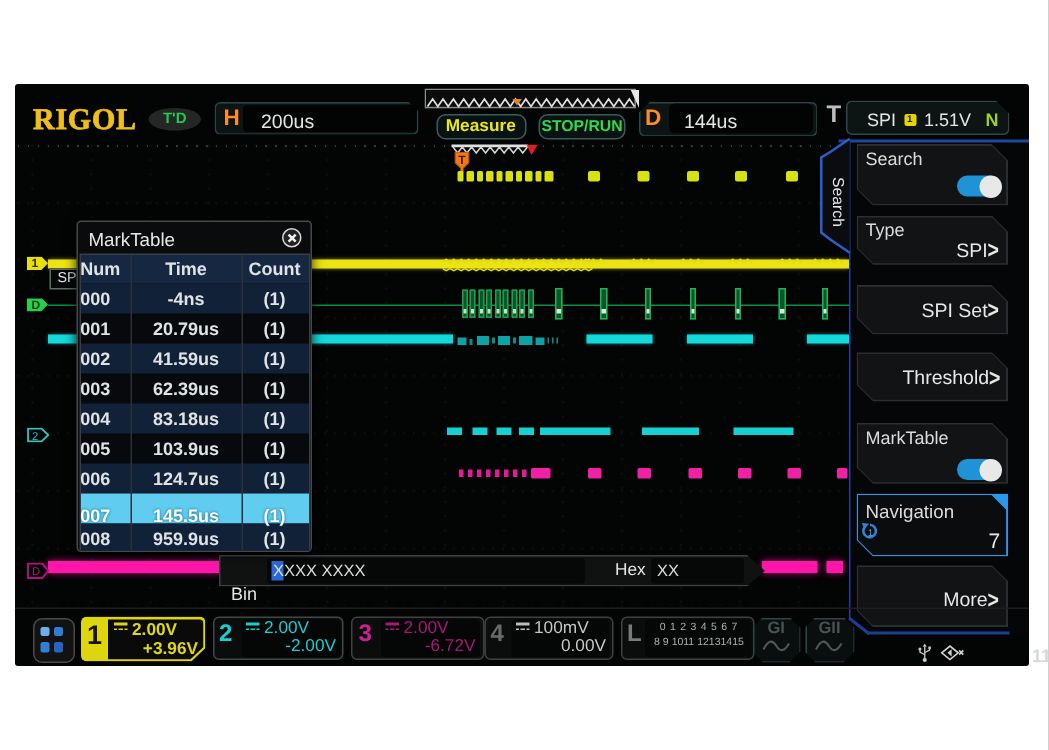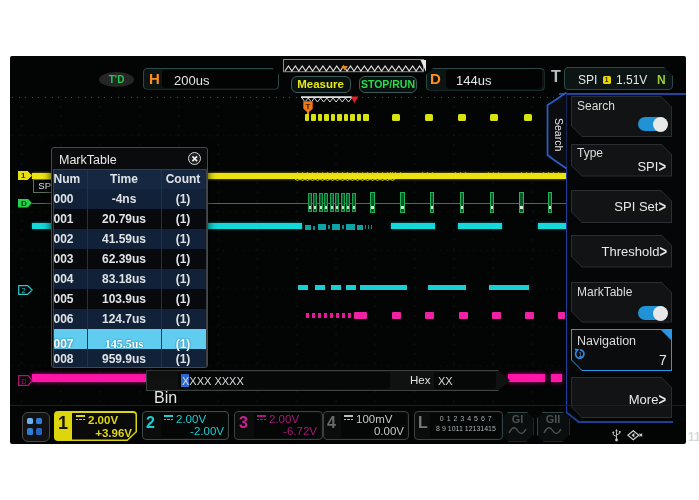--- a/index.html
+++ b/index.html
@@ -14,20 +14,21 @@
 <body>
 <div id="page">
 <div id="screen"></div>
 
 <div class="a" style="left:10px;top:91px;width:556px;height:313px;
  background-image:radial-gradient(circle,rgba(255,255,255,0.04) 0.6px,transparent 1.1px),radial-gradient(circle,rgba(255,255,255,0.04) 0.6px,transparent 1.1px);
  background-size:39.3px 9.5px,6.6px 38.4px;background-position:-8px 1.5px,-1px -13.2px;"></div>
 <div class="a" style="left:12px;top:96.5px;width:553px;height:1px;
  background-image:repeating-linear-gradient(to right,rgba(255,255,255,0.25) 0 1px,transparent 1px 6.6px);"></div>
 
+<div class="a" style="left:22px;top:69px;font-family:'Liberation Serif',serif;font-weight:700;font-size:20px;color:#f0c01a;letter-spacing:0.5px;-webkit-text-stroke:0.5px #eebb18;">RIGOL</div>
 <div class="a" style="left:99px;top:72px;width:35px;height:15px;background:#262626;border-radius:50%;text-align:center;line-height:15px;font-size:10px;font-weight:700;color:#1ecb4f;">T'D</div>
 
 <div class="a tealbox" style="left:143px;top:67.5px;width:136px;height:22px;border-radius:4px;clip-path:polygon(0 0,129px 0,136px 7px,136px 22px,0 22px);"></div>
 <div class="a" style="left:149px;top:70px;font-size:15px;font-weight:700;color:#ff8c1e;">H</div>
 <div class="a" style="left:162px;top:69.5px;width:116px;height:18.5px;background:#020404;border-radius:3px;"></div>
 <div class="a wh" style="left:174px;top:72.5px;font-size:13px;">200us</div>
 
 <svg class="a" style="left:283px;top:59px;" width="144" height="15" viewBox="0 0 144 15">
  <rect x="0.5" y="0.5" width="140" height="12.2" fill="#0b0b0b" stroke="#8a8a8a" stroke-width="1"></rect>
  <path d="M2,12 l3.45,-5 l3.45,5 l3.45,-5 l3.45,5 l3.45,-5 l3.45,5 l3.45,-5 l3.45,5 l3.45,-5 l3.45,5 l3.45,-5 l3.45,5 l3.45,-5 l3.45,5 l3.45,-5 l3.45,5 l3.45,-5 l3.45,5 l3.45,-5 l3.45,5 l3.45,-5 l3.45,5 l3.45,-5 l3.45,5 l3.45,-5 l3.45,5 l3.45,-5 l3.45,5 l3.45,-5 l3.45,5 l3.45,-5 l3.45,5 l3.45,-5 l3.45,5 l3.45,-5 l3.45,5 l3.45,-5 l3.45,5 l3.45,-5 l3.45,5" fill="none" stroke="#e0e0e0" stroke-width="1.15"></path>
@@ -179,21 +180,21 @@
 <svg class="a" style="left:18px;top:285px;" width="15" height="10" viewBox="0 0 15 10">
  <path d="M0.7,0.7 h9 l4.5,4.3 l-4.5,4.3 h-9 z" fill="none" stroke="#2fc6c6" stroke-width="1.2"></path>
  <text x="5.5" y="8" font-size="7.5" fill="#2fc6c6" text-anchor="middle" font-family="Liberation Sans">2</text>
 </svg>
 <svg class="a" style="left:17.5px;top:374.5px;" width="15" height="11" viewBox="0 0 15 11">
  <path d="M0.7,0.7 h9.5 l4,4.8 l-4,4.8 h-9.5 z" fill="none" stroke="#b0147a" stroke-width="1.3"></path>
  <text x="6" y="8.6" font-size="7.5" fill="#b0147a" text-anchor="middle" font-family="Liberation Sans">D</text>
 </svg>
 
 <div class="a" style="left:146px;top:370px;width:364px;height:21px;background:#101212;border:1px solid #3c4242;clip-path:polygon(0 0,352px 0,364px 10.5px,352px 21px,0 21px);"></div>
-<div class="a wh" style="left:154px;top:389px;font-size:16px;">Bin</div>
+<div class="a wh" style="left:154px;top:389px;font-size:12px;">Bin</div>
 <div class="a" style="left:178px;top:372px;width:212px;height:17px;background:#060808;border-radius:2px;"></div>
 <div class="a" style="left:181px;top:374px;width:8px;height:13px;background:#2a6ad4;"></div>
 <div class="a" style="left:182px;top:374.5px;font-size:11px;color:#d8dcdc;">XXXX XXXX</div>
 <div class="a wh" style="left:410px;top:373.5px;font-size:11.5px;">Hex</div>
 <div class="a" style="left:434px;top:372px;width:62px;height:17px;background:#060808;border-radius:2px;"></div>
 <div class="a" style="left:438px;top:374.5px;font-size:11px;color:#d8dcdc;">XX</div>
 
 <div class="a" style="left:51px;top:147px;width:157px;height:221px;background:#0a0b0c;border:1px solid #46494c;border-radius:3px;box-shadow:0 0 8px rgba(0,0,0,0.8);"></div>
 <div class="a" style="left:59px;top:153px;font-size:12.5px;color:#e8e8e8;">MarkTable</div>
 <div class="a" style="left:187.5px;top:151.5px;width:13.5px;height:13.5px;background:#222;border:1.5px solid #d8d8d8;border-radius:50%;"></div>
@@ -252,21 +253,21 @@
       <span style="left:34px;width:73px;text-align:center;">103.9us</span>
       <span class="c3">(1)</span>
     </div>
 <div class="tr" style="top:309px;">
       <span class="c1">006</span>
       <span style="left:34px;width:73px;text-align:center;">124.7us</span>
       <span class="c3">(1)</span>
     </div>
 <div class="tr" style="top:334px;color:#ffffff;text-shadow:0 0 2px #0a6080;">
       <span class="c1">007</span>
-      <span style="left:34px;width:73px;text-align:center;font-family:Liberation Serif, serif;">145.5us</span>
+      <span style="left:34px;width:73px;text-align:center;">145.5us</span>
       <span class="c3">(1)</span>
     </div>
 <div class="tr" style="top:349px;">
       <span class="c1">008</span>
       <span style="left:34px;width:73px;text-align:center;">959.9us</span>
       <span class="c3">(1)</span>
     </div>
 
 <div class="a" style="left:566px;top:92px;width:120px;height:330px;background:#050607;"></div>
 <div class="a" style="left:559px;top:93px;width:127px;height:1.5px;background:#1e46a0;"></div>

